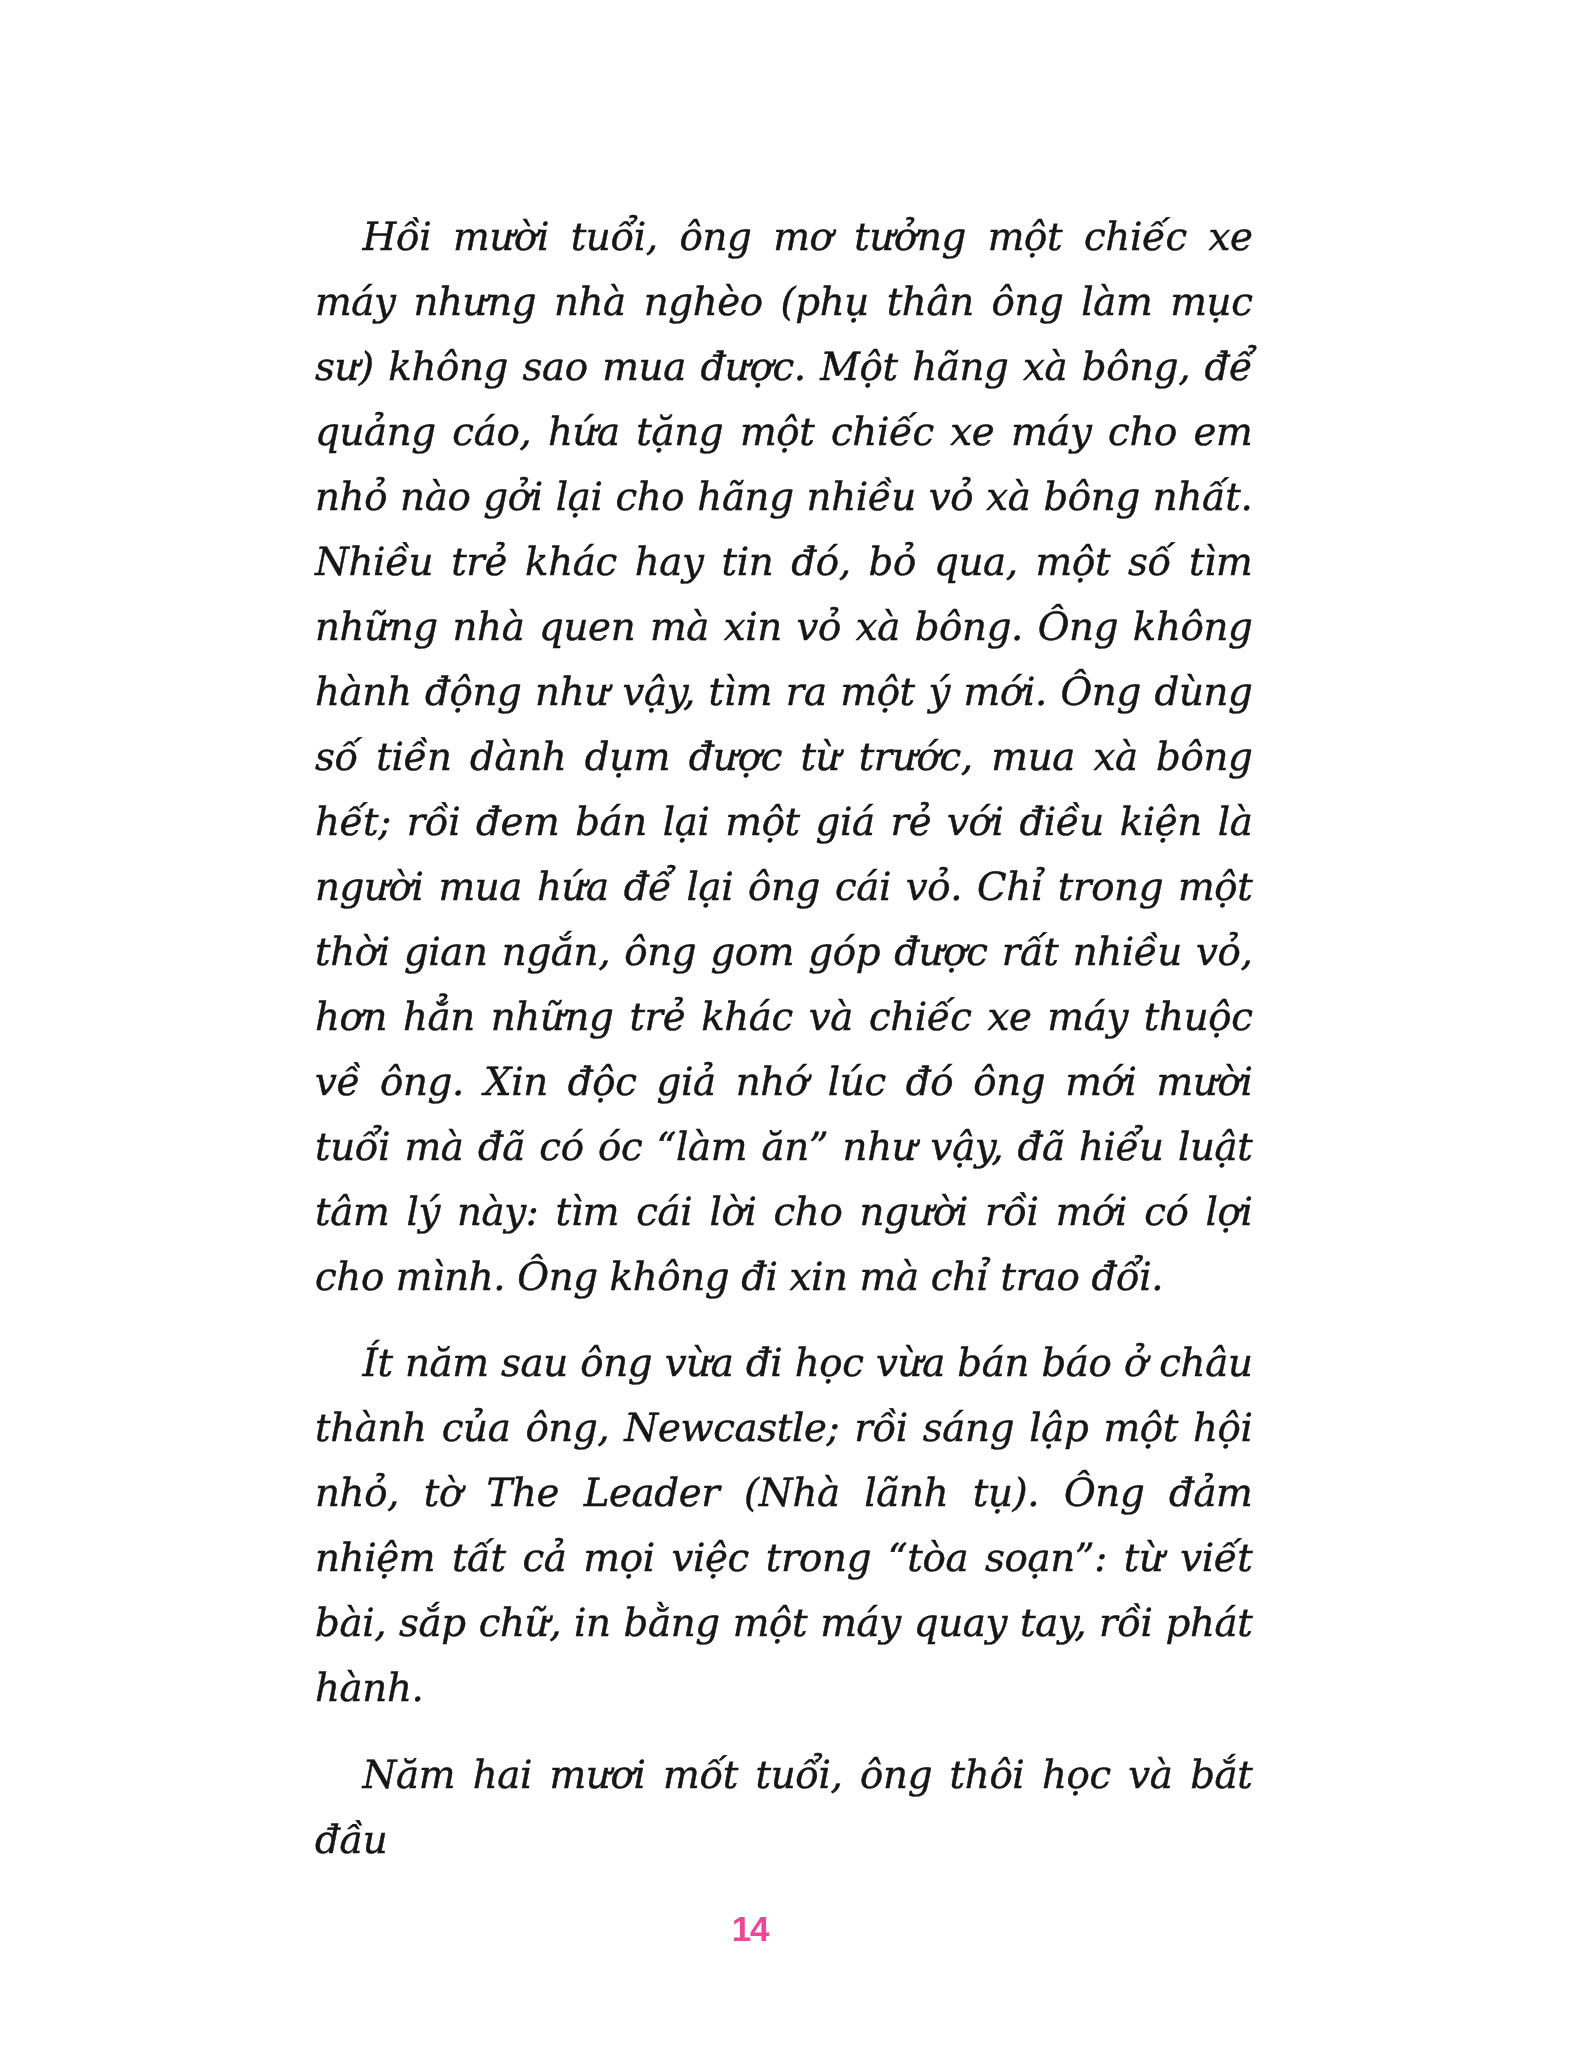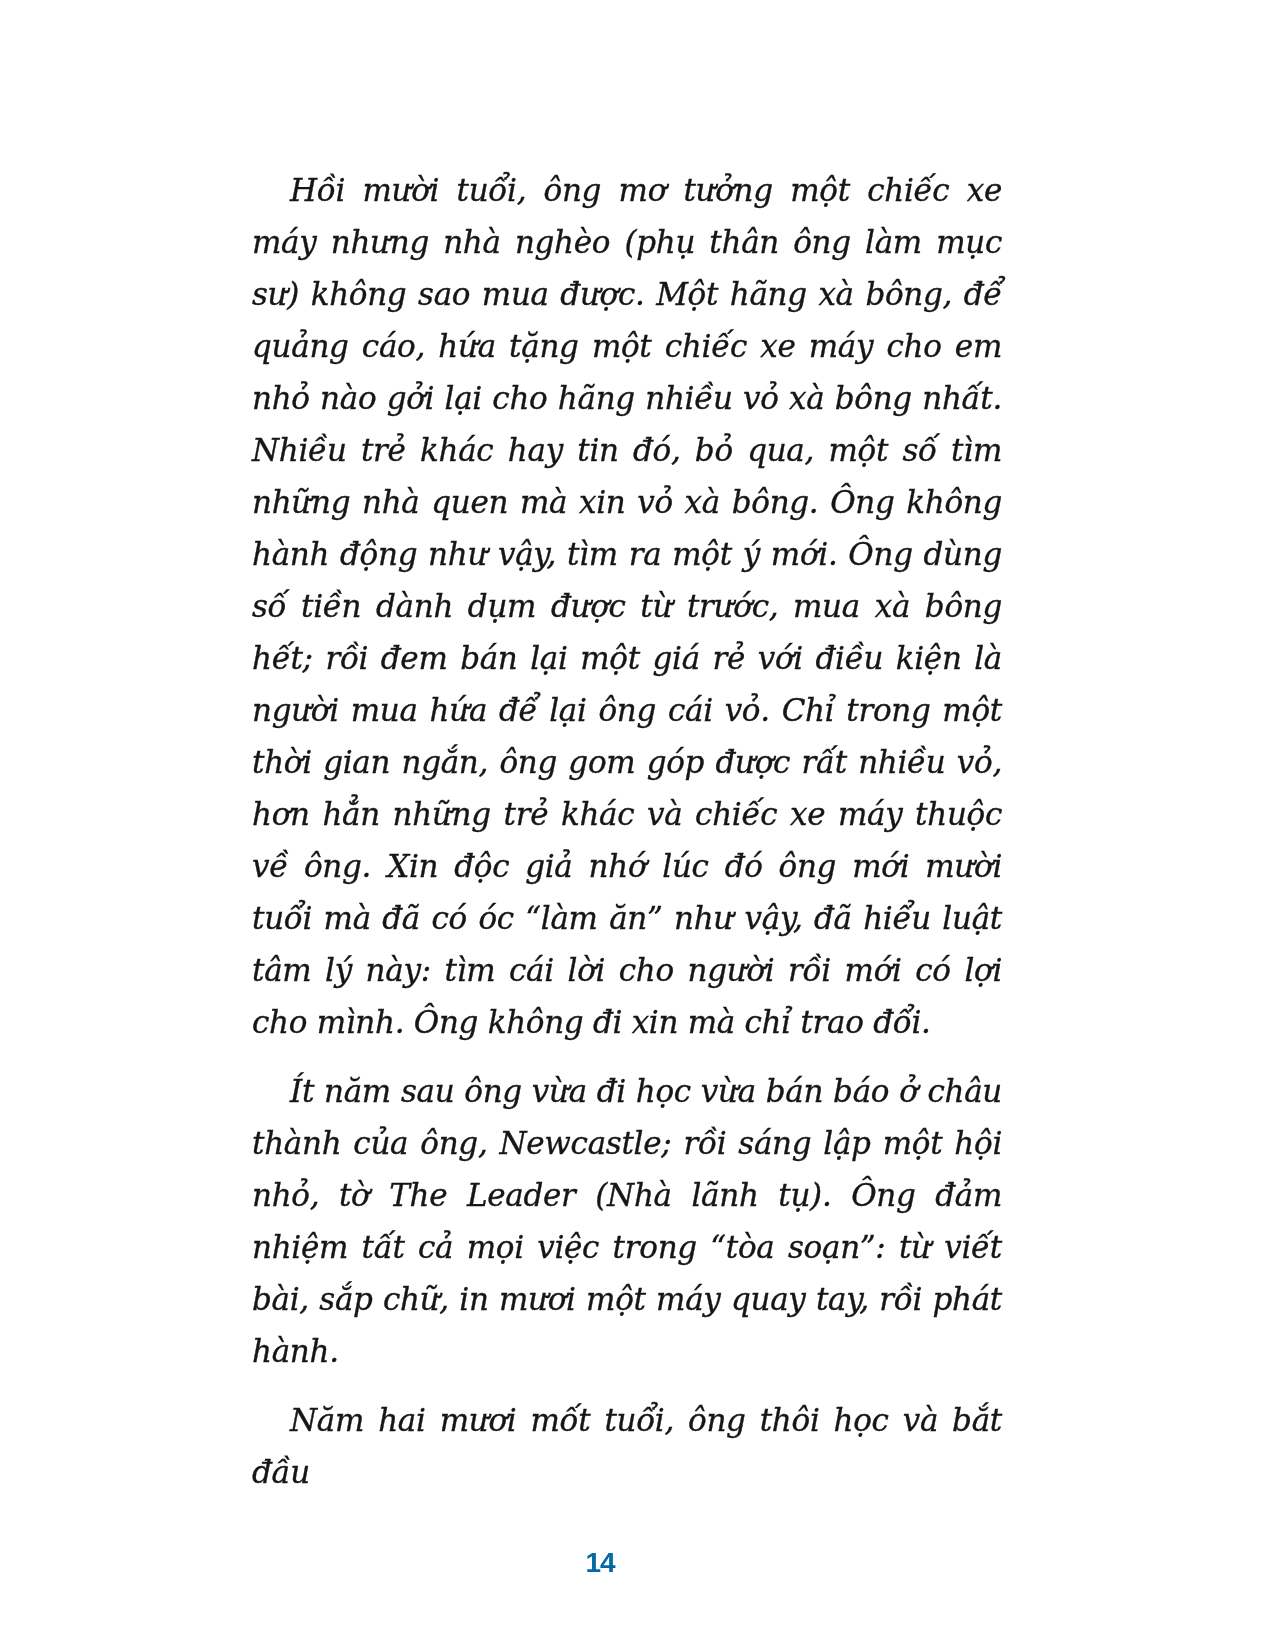--- a/index.html
+++ b/index.html
@@ -28,32 +28,31 @@
   .para {
     margin: 0 0 17px 0;
     text-indent: 38px;
   }
   .para:last-child { margin-bottom: 0; }
   .page-number {
     position: absolute;
     top: 1528px;
     left: 600px;
     transform: translateX(-50%);
-    color: #0369a1;
+    color: #ec4899;
     font-family: "Liberation Sans", "DejaVu Sans", sans-serif;
     font-style: normal;
     font-weight: bold;
     font-size: 28px;
     letter-spacing: -1px;
-    margin-top: 19px;
   }
 </style>
 </head>
 <body>
 
 <div class="page">
   <div class="text-block">
       <p class="para">Hồi mười tuổi, ông mơ tưởng một chiếc xe máy nhưng nhà nghèo (phụ thân ông làm mục sư) không sao mua được. Một hãng xà bông, để quảng cáo, hứa tặng một chiếc xe máy cho em nhỏ nào gởi lại cho hãng nhiều vỏ xà bông nhất. Nhiều trẻ khác hay tin đó, bỏ qua, một số tìm những nhà quen mà xin vỏ xà bông. Ông không hành động như vậy, tìm ra một ý mới. Ông dùng số tiền dành dụm được từ trước, mua xà bông hết; rồi đem bán lại một giá rẻ với điều kiện là người mua hứa để lại ông cái vỏ. Chỉ trong một thời gian ngắn, ông gom góp được rất nhiều vỏ, hơn hẳn những trẻ khác và chiếc xe máy thuộc về ông. Xin độc giả nhớ lúc đó ông mới mười tuổi mà đã có óc “làm ăn” như vậy, đã hiểu luật tâm lý này: tìm cái lời cho người rồi mới có lợi cho mình. Ông không đi xin mà chỉ trao đổi.</p>
-      <p class="para">Ít năm sau ông vừa đi học vừa bán báo ở châu thành của ông, Newcastle; rồi sáng lập một hội nhỏ, tờ The Leader (Nhà lãnh tụ). Ông đảm nhiệm tất cả mọi việc trong “tòa soạn”: từ viết bài, sắp chữ, in mươi một máy quay tay, rồi phát hành.</p>
+      <p class="para">Ít năm sau ông vừa đi học vừa bán báo ở châu thành của ông, Newcastle; rồi sáng lập một hội nhỏ, tờ The Leader (Nhà lãnh tụ). Ông đảm nhiệm tất cả mọi việc trong “tòa soạn”: từ viết bài, sắp chữ, in bằng một máy quay tay, rồi phát hành.</p>
       <p class="para">Năm hai mươi mốt tuổi, ông thôi học và bắt đầu</p>
     </div>
   <div class="page-number">14</div>
 </div>
 
 </body></html>

